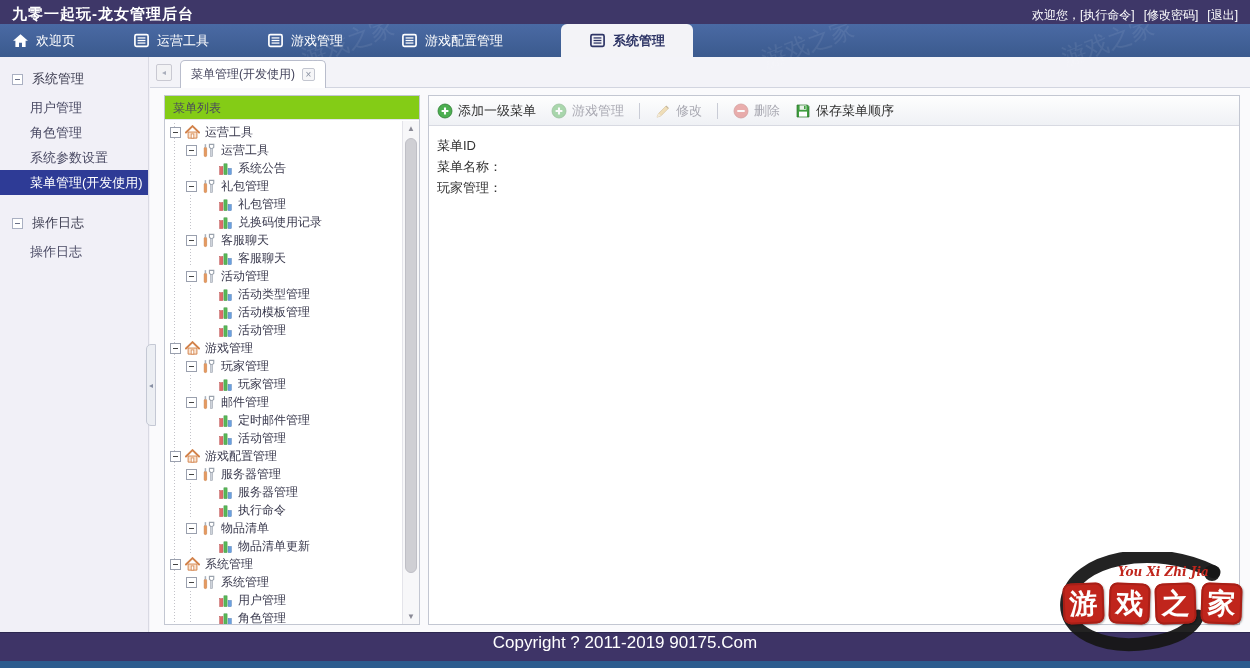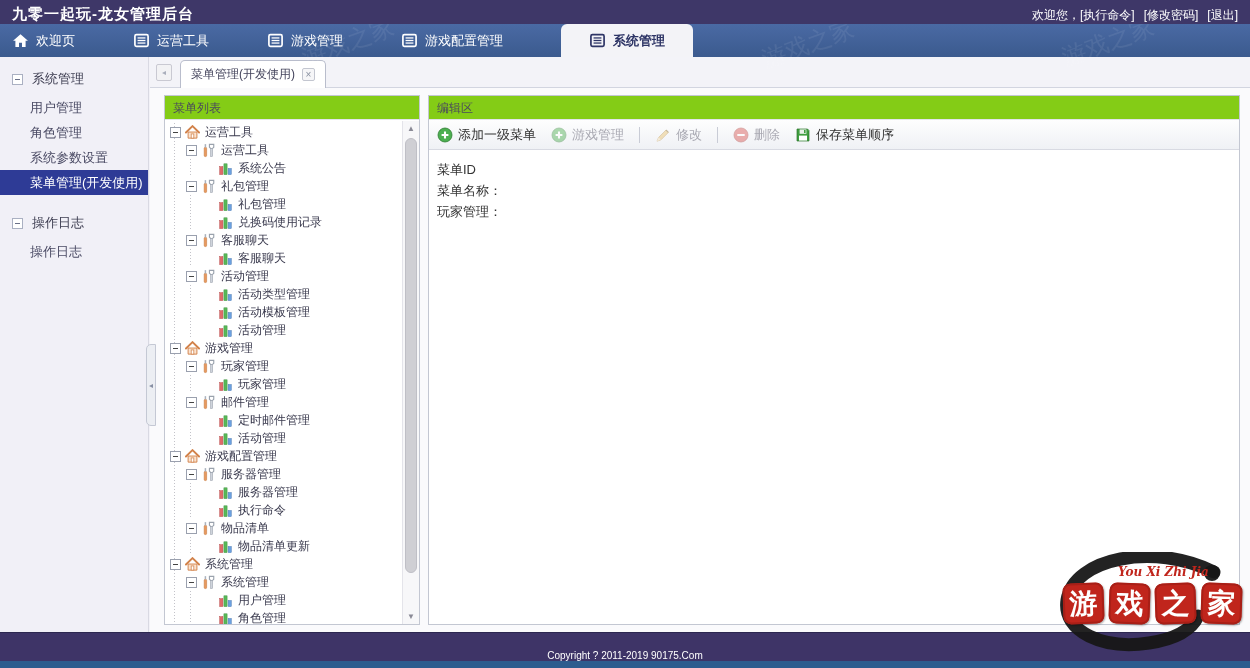--- a/index.html
+++ b/index.html
@@ -104,21 +104,21 @@
   .tb-btn .tbicon svg { width:16px; height:16px; }
   .tb-btn.disabled { color:#a9a9b2; cursor:default; }
   .tb-btn.disabled .tbicon { opacity:.45; }
   .tb-sep { width:1px; height:16px; background:#c9ccd6; }
   .form { padding:9px 8px; font-size:13px; color:#333; }
   .form-row { height:21px; line-height:21px; }
 
   
   .footer { position:absolute; left:0; right:0; bottom:7px; height:29px;
     background:#3e3467; border-top:1px solid #2c2750; color:#fff; display:flex;
-    align-items:flex-end; justify-content:center; font-size:10px; z-index:3; }
+    align-items:flex-start; justify-content:center; font-size:17px; z-index:3; }
   .bottomstrip { position:absolute; left:0; right:0; bottom:0; height:7px;
     background:#2d5c8e; z-index:3; }
 
   
   .brand-logo { position:absolute; right:4px; top:552px; width:192px; height:102px;
     z-index:8; pointer-events:none; }
   .ink { position:absolute; left:0; top:0; width:100%; height:100%; }
   .logo-script { position:absolute; top:13px; left:64px; color:#c0251c;
     font-family:"DejaVu Serif","Liberation Serif",serif; font-style:italic;
     font-size:12px; font-weight:bold; }
@@ -545,21 +545,20 @@
             </div>
           <div class="vscroll">
             <div class="sb-btn up">▲</div>
             <div class="sb-thumb"></div>
             <div class="sb-btn down">▼</div>
           </div>
         </div>
       </section>
 
       <section class="panel editor-panel">
-        <div class="panel-header">编辑区</div>
         <div class="toolbar" id="toolbar">
             <div class="tb-btn">
               <span class="tbicon">
                 <svg viewBox="0 0 16 16">
                   <circle cx="8" cy="8" r="7" fill="#4caf50" stroke="#2e7d32" stroke-width="0.8"></circle>
                   <path d="M8 4.6 V11.4 M4.6 8 H11.4" stroke="#fff" stroke-width="2.1"></path>
                 </svg>
               </span>
               <span>添加一级菜单</span>
             </div>

